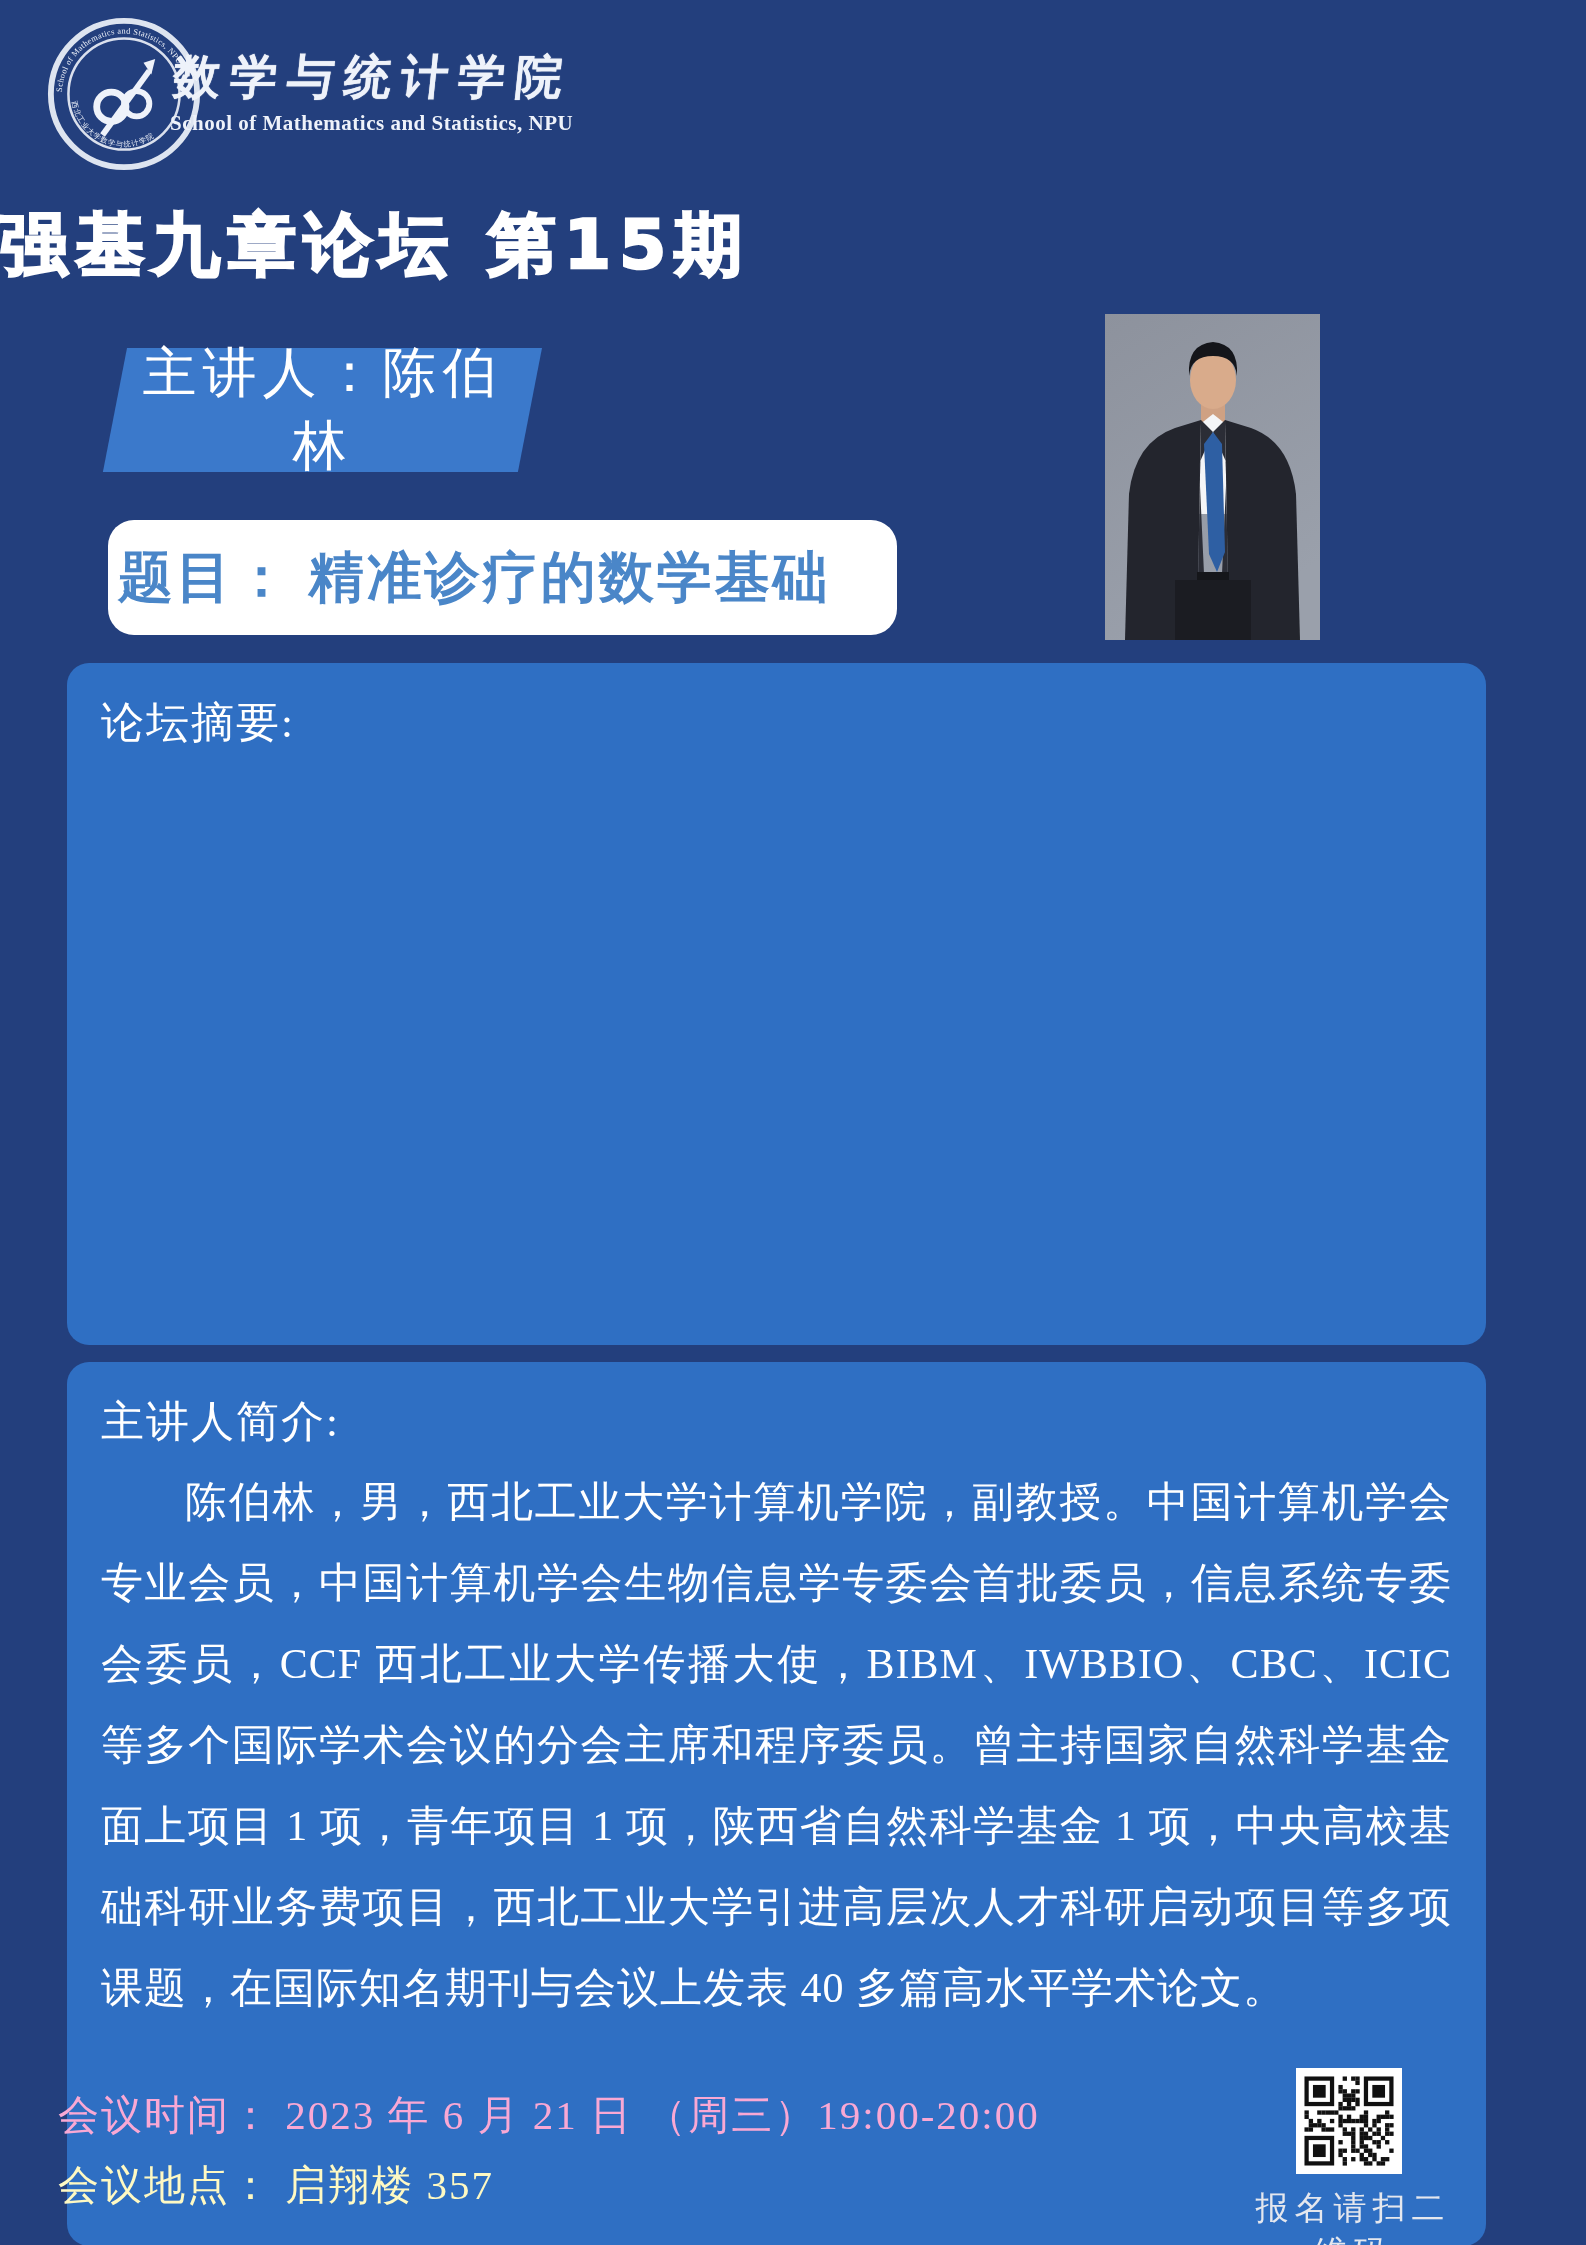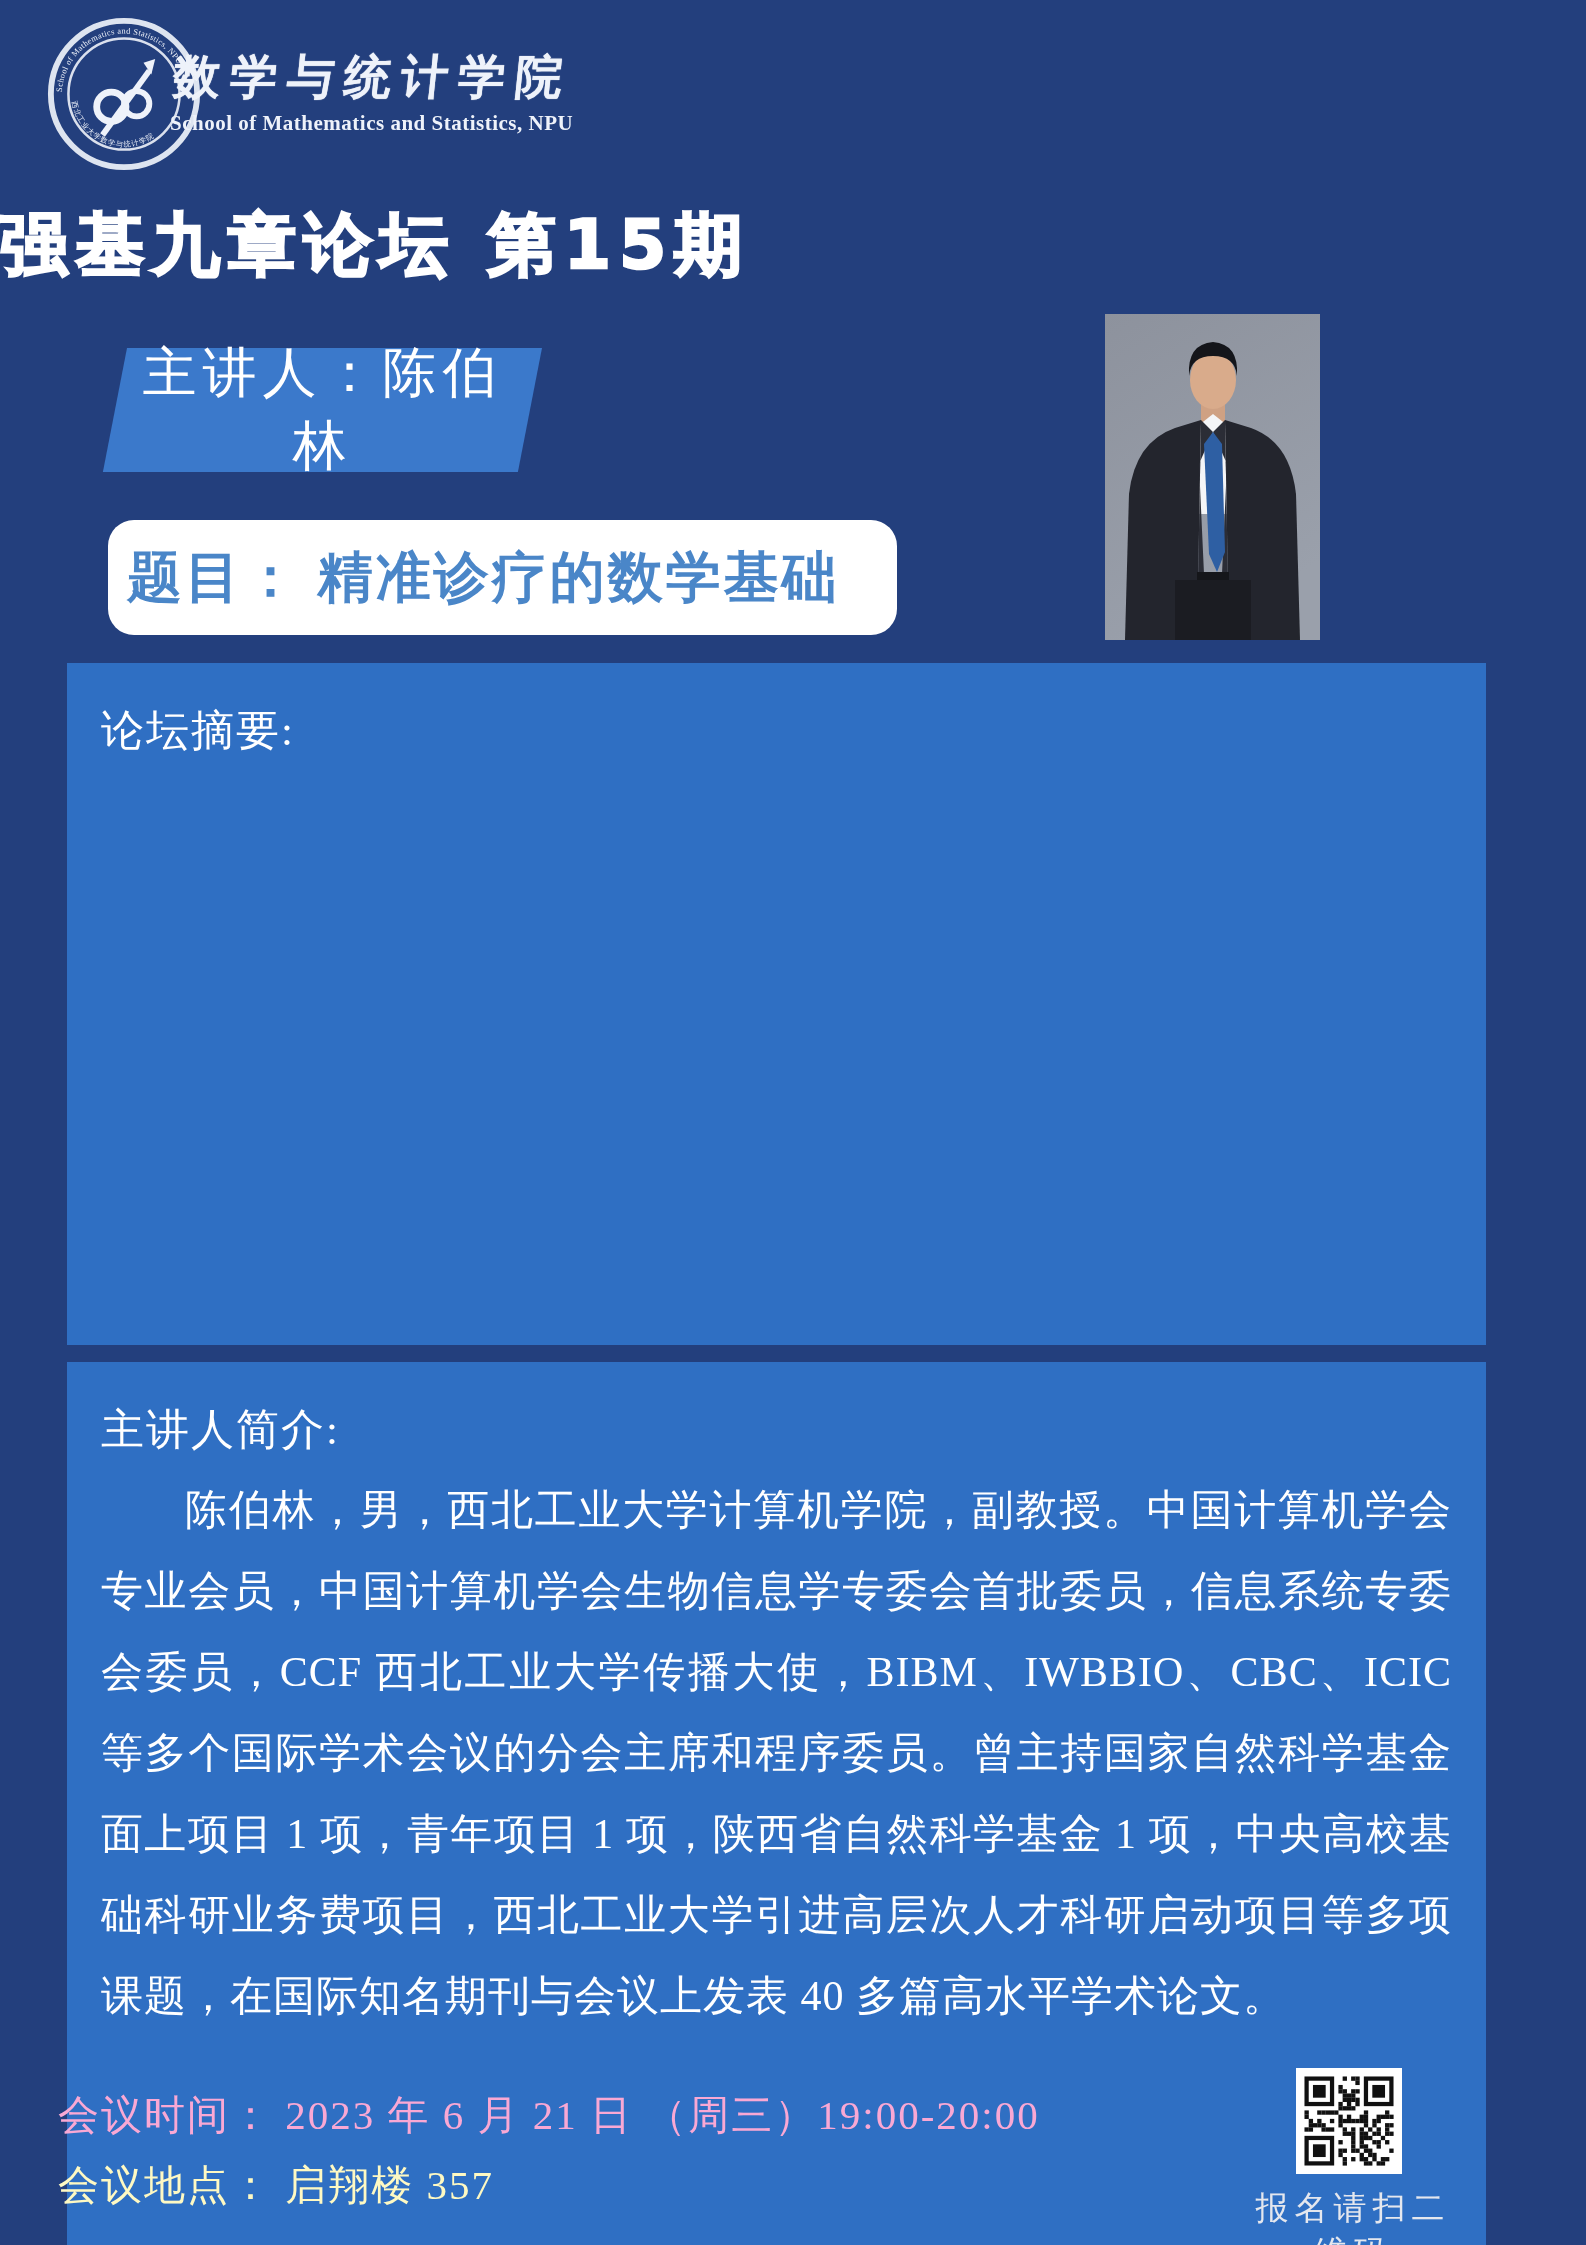--- a/index.html
+++ b/index.html
@@ -36,28 +36,28 @@
     color:#ffffff;font-size:54px;letter-spacing:6px;
     font-family:"Liberation Serif", serif;
   }
   
   .topic-banner{
     position:absolute;left:108px;top:520px;width:789px;height:115px;
     background:#ffffff;border-radius:26px;display:flex;align-items:center;
   }
   .topic-banner .label{
     color:#4A86C8;font-size:55px;font-weight:bold;letter-spacing:3px;
-    padding-left:19px;font-family:"Liberation Serif", serif;text-align:right;
+    padding-left:10px;font-family:"Liberation Serif", serif;text-align:right;
   }
   
   .photo{position:absolute;left:1105px;top:314px;width:215px;height:326px;}
   
   .panel{
     position:absolute;left:67px;width:1419px;background:#2F6FC3;color:#ffffff;
-    padding:28px 34px;box-sizing:border-box;
+    padding:20px 34px;box-sizing:border-box;border-radius:22px;
   }
   .panel-abstract{top:663px;height:682px;}
   .panel-bio{top:1362px;height:884px;}
   .panel .heading{font-size:43px;line-height:80px;letter-spacing:2px;}
   .panel .body{
     font-size:42px;line-height:81px;letter-spacing:1px;text-indent:2em;
     text-align:justify;margin:0;
   }
   
   .meeting-time{position:absolute;left:58px;top:2088px;color:#f9a8d4;font-size:41px;letter-spacing:2px;}

